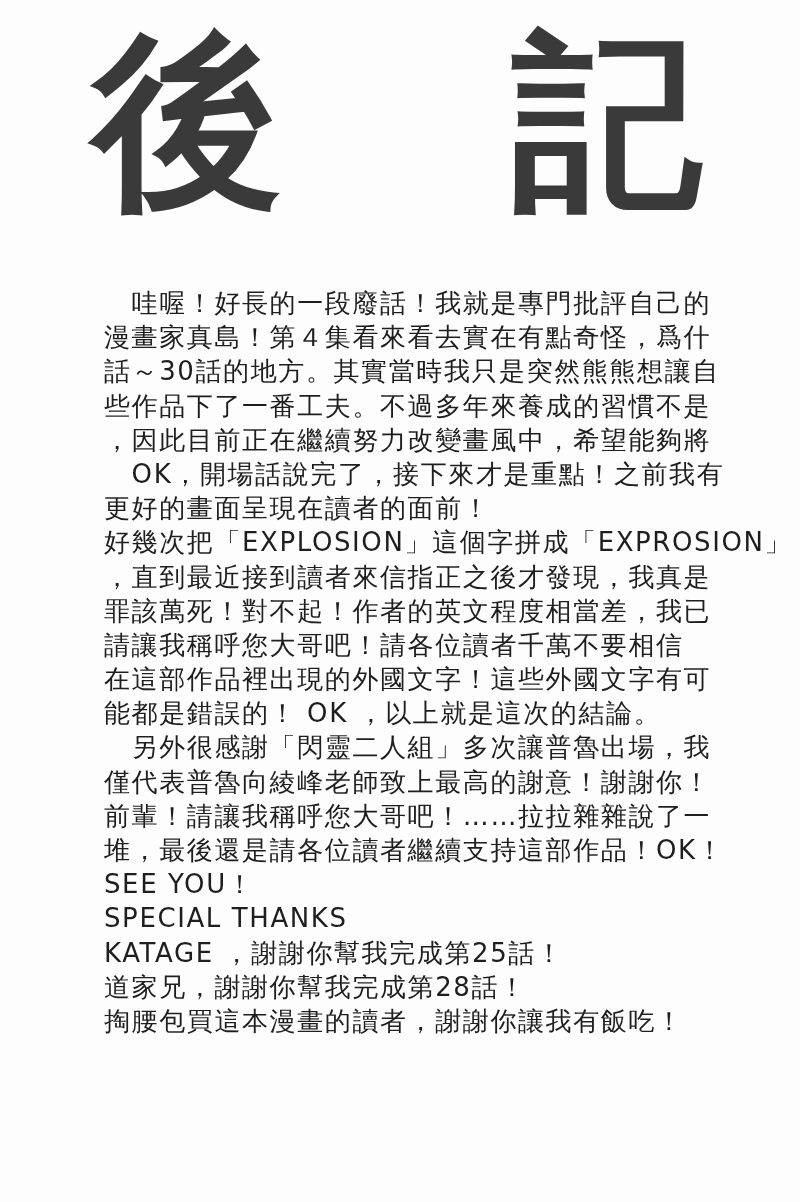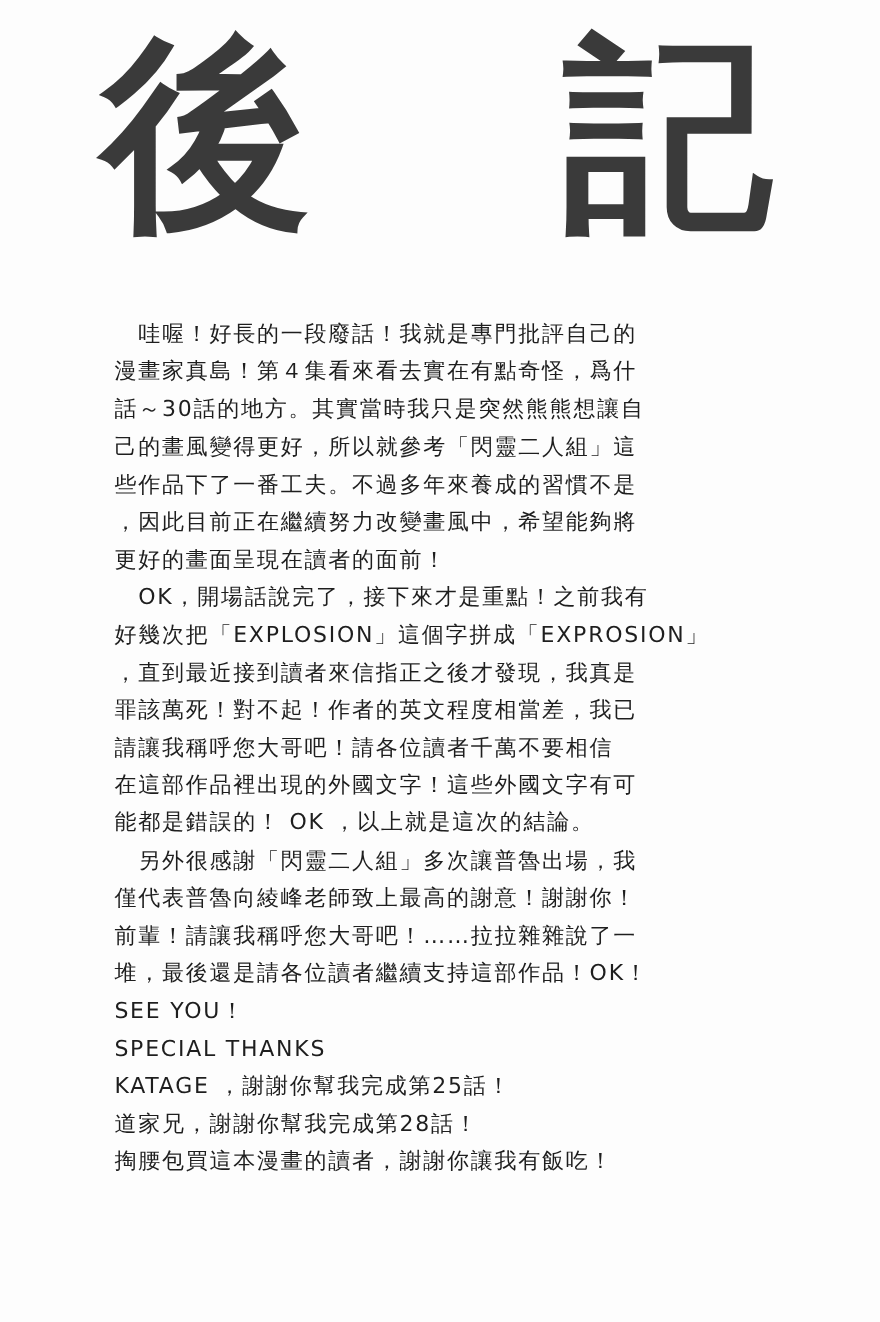--- a/index.html
+++ b/index.html
@@ -10,39 +10,38 @@
     .title-char {
       position: absolute; top: 22px; width: 175px; height: 200px;
       font-size: 190px; line-height: 200px; font-weight: 900; color: #3a3a3a;
       text-align: center; letter-spacing: 0;
       font-family: "DejaVu Sans", sans-serif;
     }
     .title-left { left: 92px; }
     .title-right { left: 512px; }
     .body-text {
       position: absolute; left: 104px; top: 286px; width: 600px;
-      font-size: 20px; line-height: 34.2px; letter-spacing: 1.6px;
+      font-size: 26px; line-height: 34.2px; letter-spacing: 1.6px;
     }
     .line { display: block; white-space: nowrap; height: 34.2px; }
   </style>
 </head>
 <body>
 
 <div class="title-char title-left">後</div>
 <div class="title-char title-right">記</div>
 
 <div class="body-text">
   <span class="line">　哇喔！好長的一段廢話！我就是專門批評自己的</span>
   <span class="line">漫畫家真島！第４集看來看去實在有點奇怪，爲什</span>
   <span class="line">話～30話的地方。其實當時我只是突然熊熊想讓自</span>
-  <span class="line">己的畫風變得更好，所以就參考「閃靈二人組」這</span>
   <span class="line">些作品下了一番工夫。不過多年來養成的習慣不是</span>
   <span class="line">，因此目前正在繼續努力改變畫風中，希望能夠將</span>
+  <span class="line">　OK，開場話說完了，接下來才是重點！之前我有</span>
   <span class="line">更好的畫面呈現在讀者的面前！</span>
-  <span class="line">　OK，開場話說完了，接下來才是重點！之前我有</span>
   <span class="line">好幾次把「EXPLOSION」這個字拼成「EXPROSION」</span>
   <span class="line">，直到最近接到讀者來信指正之後才發現，我真是</span>
   <span class="line">罪該萬死！對不起！作者的英文程度相當差，我已</span>
   <span class="line">請讓我稱呼您大哥吧！請各位讀者千萬不要相信</span>
   <span class="line">在這部作品裡出現的外國文字！這些外國文字有可</span>
   <span class="line">能都是錯誤的！ OK ，以上就是這次的結論。</span>
   <span class="line">　另外很感謝「閃靈二人組」多次讓普魯出場，我</span>
   <span class="line">僅代表普魯向綾峰老師致上最高的謝意！謝謝你！</span>
   <span class="line">前輩！請讓我稱呼您大哥吧！……拉拉雜雜說了一</span>
   <span class="line">堆，最後還是請各位讀者繼續支持這部作品！OK！</span>

